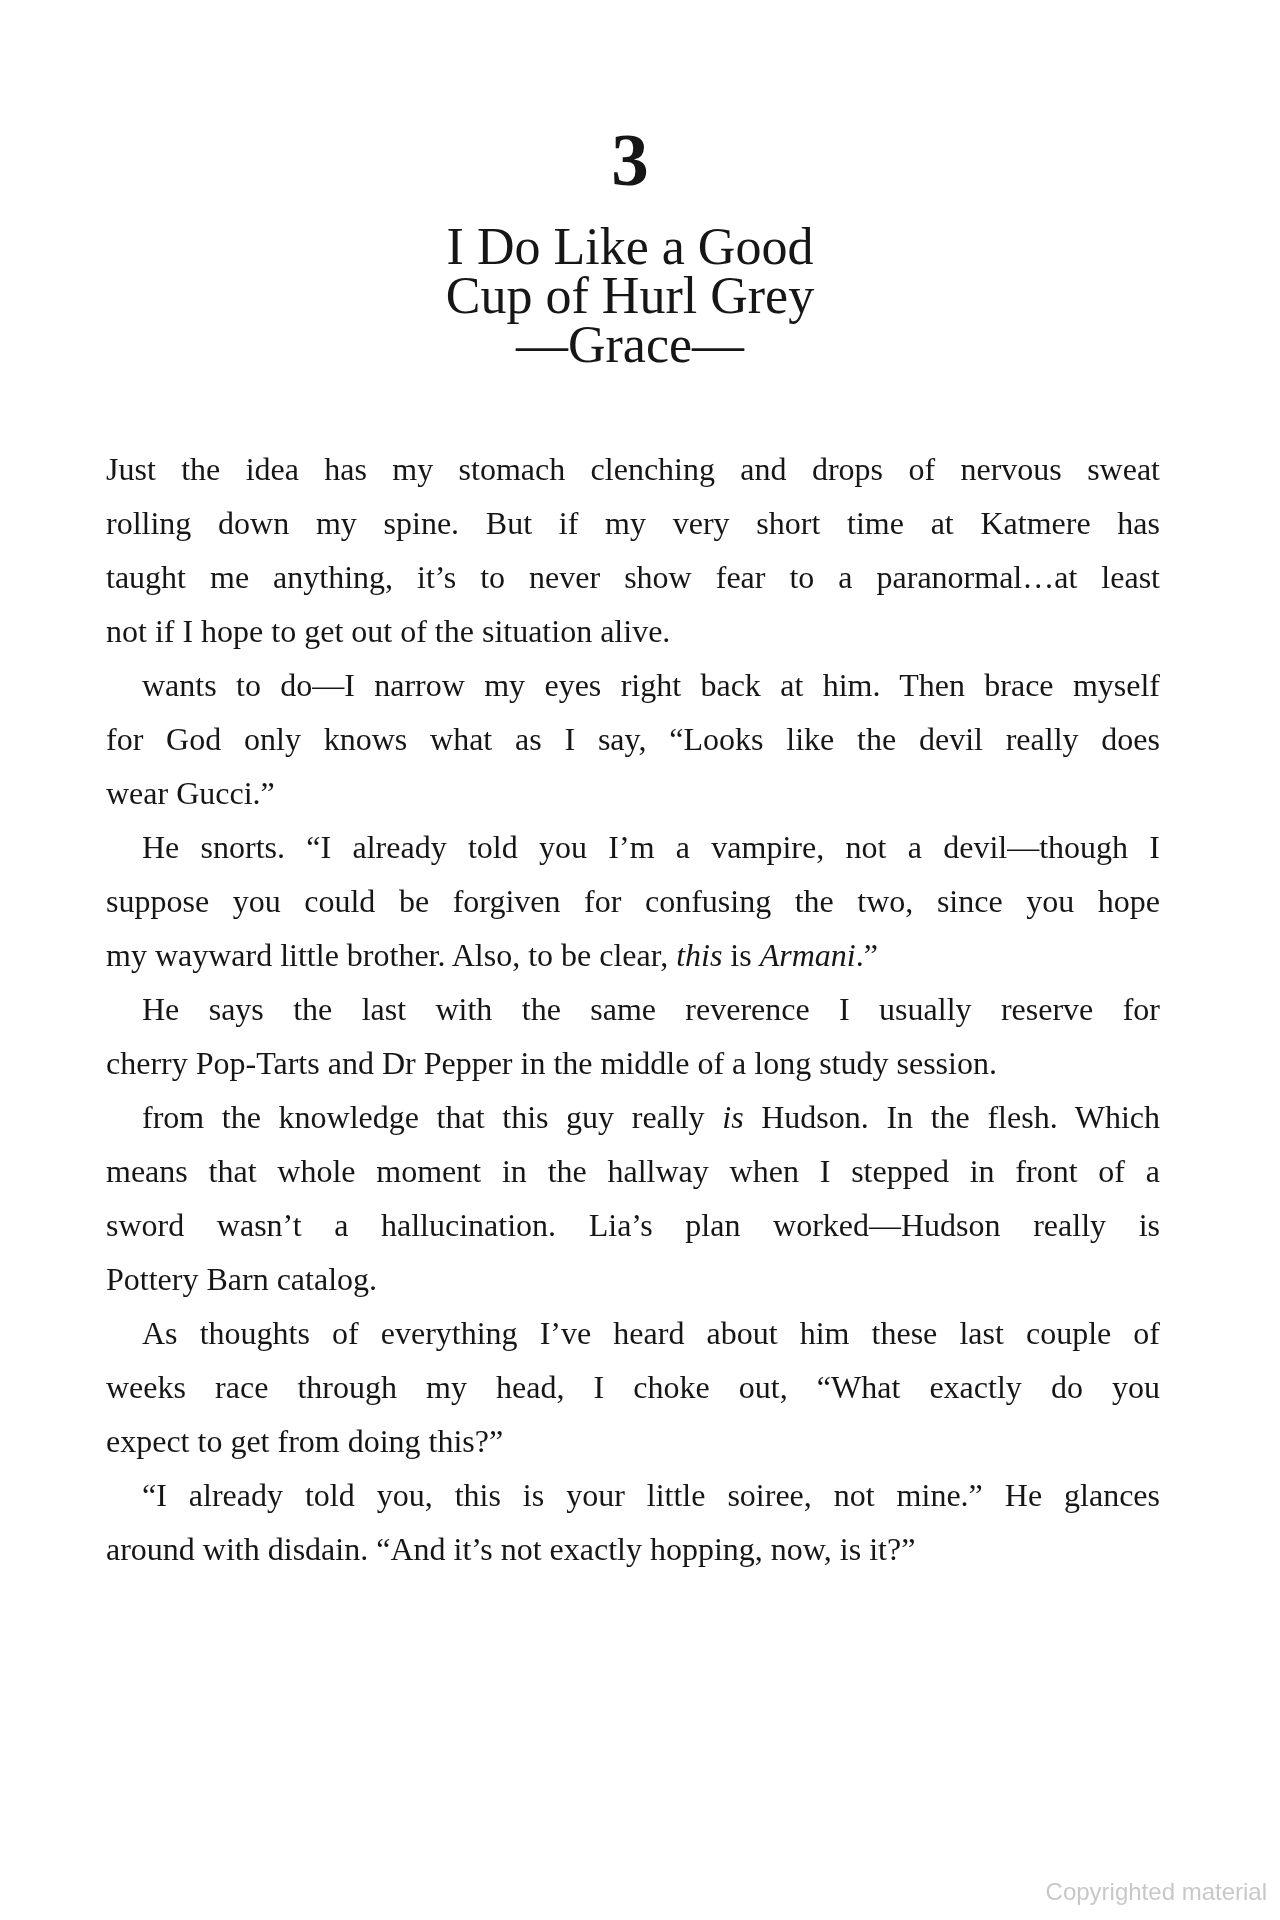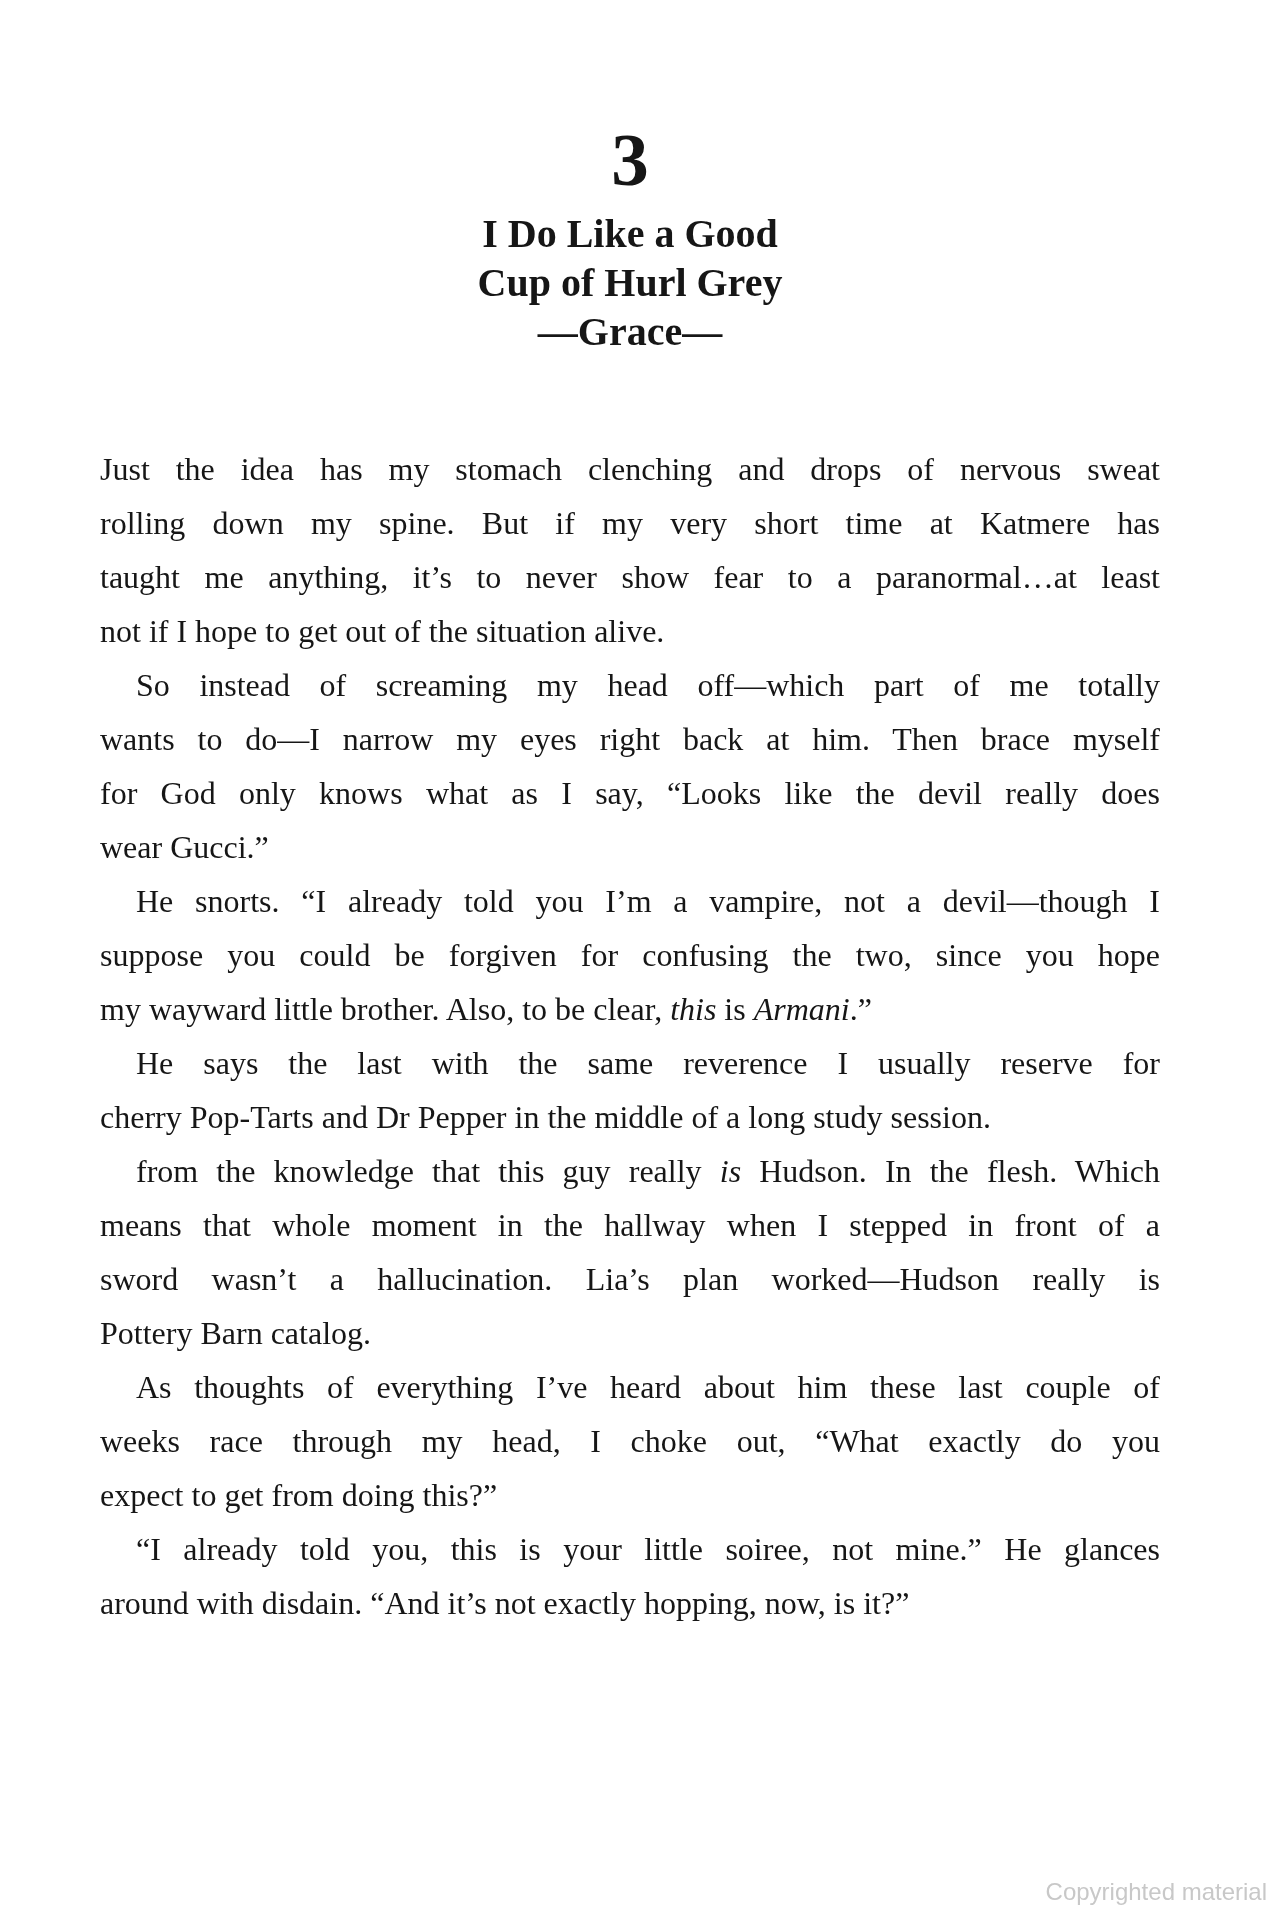--- a/index.html
+++ b/index.html
@@ -27,37 +27,38 @@
     width: 1060px;
     text-align: center;
   }
   .chapter-number {
     padding-top: 122px;
     font-size: 75px;
     line-height: 75px;
     font-weight: bold;
   }
   .chapter-title {
-    margin-top: 12px;
-    font-size: 40px;
+    margin-top: 25px;
+    font-size: 52px;
     line-height: 49px;
-    font-weight: bold;
+    font-weight: normal;
   }
   .body-text {
     position: absolute;
     top: 442px;
     left: 100px;
     width: 1060px;
     font-size: 32px;
     line-height: 54px;
   }
   .para { margin: 0; }
   .line {
     text-align: justify;
     text-align-last: justify;
+    margin-left: 6px;
   }
   .line.last {
     text-align-last: left;
   }
   .para.indent .line:first-child {
     text-indent: 36px;
   }
   .line em {
   }
   .footer {
@@ -85,21 +86,20 @@
   </div>
 
   <div class="body-text">
       <div class="para">
         <div class="line">Just the idea has my stomach clenching and drops of nervous sweat</div>
         <div class="line">rolling down my spine. But if my very short time at Katmere has</div>
         <div class="line">taught me anything, it’s to never show fear to a paranormal…at least</div>
         <div class="line last">not if I hope to get out of the situation alive.</div>
       </div>
       <div class="para indent">
-        <div class="line">So instead of screaming my head off—which part of me totally</div>
         <div class="line">wants to do—I narrow my eyes right back at him. Then brace myself</div>
         <div class="line">for God only knows what as I say, “Looks like the devil really does</div>
         <div class="line last">wear Gucci.”</div>
       </div>
       <div class="para indent">
         <div class="line">He snorts. “I already told you I’m a vampire, not a devil—though I</div>
         <div class="line">suppose you could be forgiven for confusing the two, since you hope</div>
         <div class="line last">my wayward little brother. Also, to be clear, <em>this</em> is <em>Armani</em>.”</div>
       </div>
       <div class="para indent">

